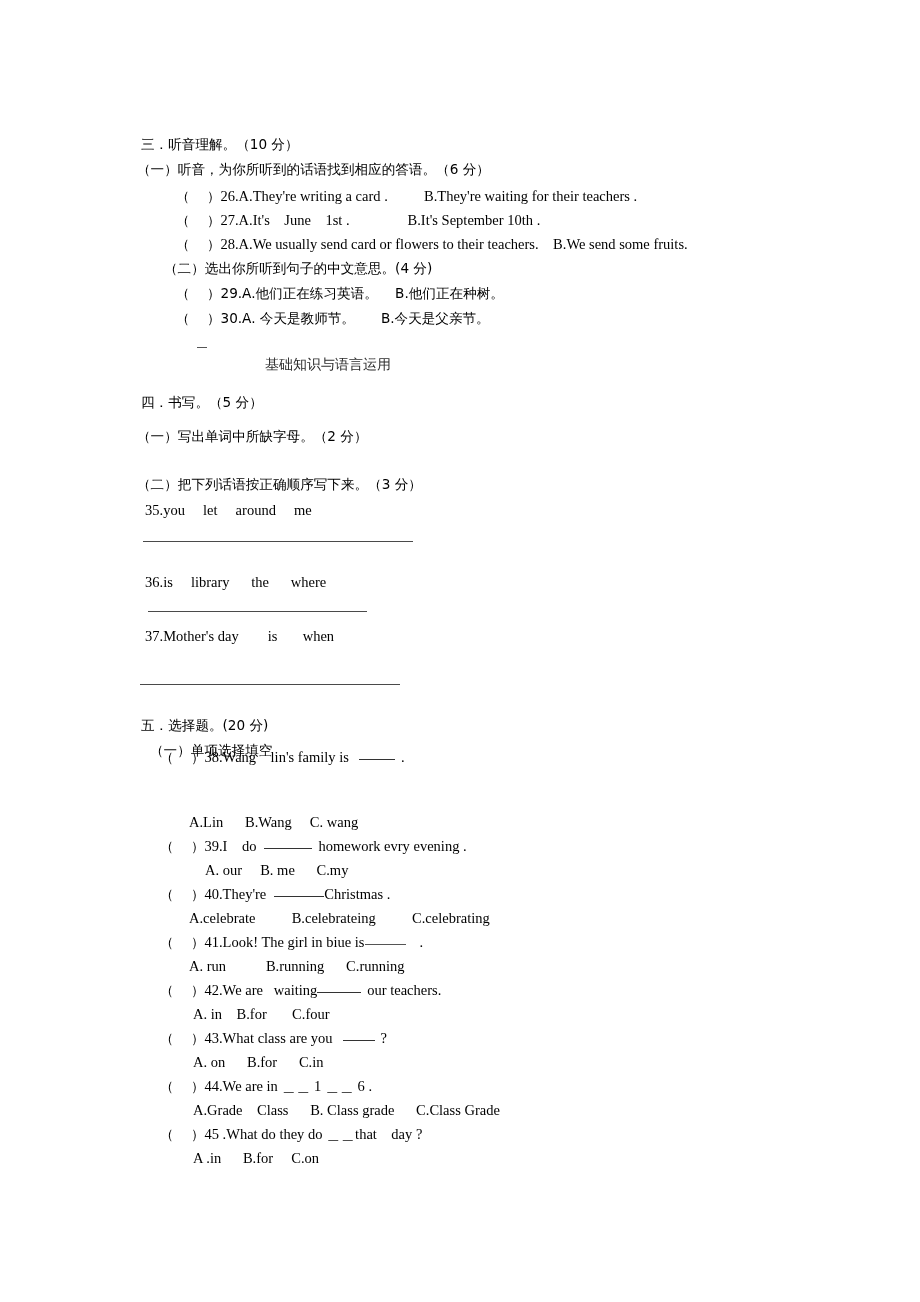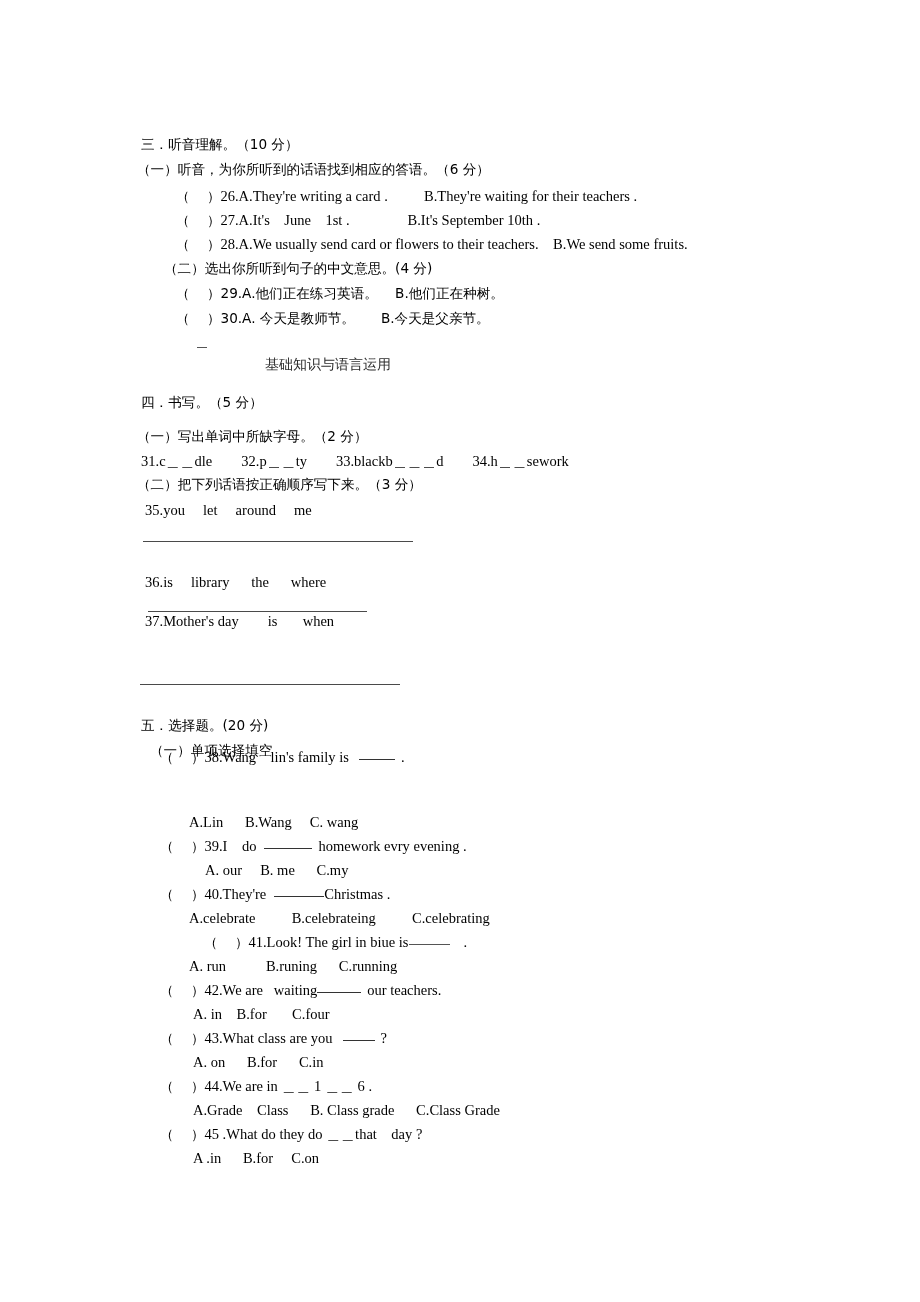--- a/index.html
+++ b/index.html
@@ -77,48 +77,47 @@
   <div class="ln" style="left:176px; top:311px;"><span class="cn">（    ）</span><span class="cn">30.A. 今天是教师节。      B.今天是父亲节。</span></div>
 
   <div class="dash" style="left:197px; top:347px; width:10px;"></div>
 
   <div class="center-head cnserif" style="left:265px; top:356px;">基础知识与语言运用</div>
 
   <div class="ln cn" style="left:141px; top:396px;">四．书写。（5 分）</div>
 
   <div class="ln cn" style="left:137px; top:430px;">（一）写出单词中所缺字母。（2 分）</div>
 
-  <div class="ln" style="left:141px; top:454px;">31.c＿＿dle        32.p＿＿ty        33.blackb＿＿＿d        34.h＿＿sework</div>
 
   <div class="ln cn" style="left:137px; top:478px;">（二）把下列话语按正确顺序写下来。（3 分）</div>
 
   <div class="ln" style="left:145px; top:503px;"><span>35.</span><span>you     let     around     me</span></div>
   <div class="rule" style="left:143px; top:541px; width:270px;"></div>
 
   <div class="ln" style="left:145px; top:575px;"><span>36.</span><span>is     library      the      where</span></div>
   <div class="rule" style="left:148px; top:611px; width:219px;"></div>
 
-  <div class="ln" style="left:145px; top:614px;"><span>37.</span><span>Mother's day        is       when</span></div>
+  <div class="ln" style="left:145px; top:629px;"><span>37.</span><span>Mother's day        is       when</span></div>
   <div class="rule" style="left:140px; top:684px; width:260px;"></div>
 
   <div class="ln cn" style="left:141px; top:719px;">五．选择题。(20 分)</div>
 
   <div class="ln cn" style="left:150px; top:744px;">（一）单项选择填空</div>
 
   <div class="ln" style="left:160px; top:750px;"><span class="cn">（    ）</span><span>38.Wang    lin's family is</span><span style="display:inline-block;width:36px;border-bottom:1px solid #333;margin:0 6px 0 10px;vertical-align:2px;"></span><span>.</span></div>
   <div class="ln" style="left:189px; top:815px;">A.Lin      B.Wang     C. wang</div>
 
   <div class="ln" style="left:160px; top:839px;text-align:center;"><span class="cn">（    ）</span><span>39.I    do</span><span style="display:inline-block;width:48px;border-bottom:1px solid #333;margin:0 6px 0 8px;vertical-align:2px;"></span><span>homework evry evening .</span></div>
   <div class="ln" style="left:189px; top:863px;margin-left:16px;">A. our     B. me      C.my</div>
 
   <div class="ln" style="left:160px; top:887px;"><span class="cn">（    ）</span><span>40.They're</span><span style="display:inline-block;width:50px;border-bottom:1px solid #333;margin:0 0 0 8px;vertical-align:2px;"></span><span>Christmas .</span></div>
   <div class="ln" style="left:189px; top:911px;">A.celebrate          B.celebrateing          C.celebrating</div>
 
-  <div class="ln" style="left:160px; top:935px;margin-left:44px;"><span class="cn">（    ）</span><span>41.Look! The girl in biue is</span><span style="display:inline-block;width:41px;border-bottom:1px solid #555;margin:0 14px 0 0;vertical-align:2px;"></span><span>.</span></div>
-  <div class="ln" style="left:189px; top:959px;">A. run           B.runing      C.running</div>
+  <div class="ln" style="left:160px; top:935px;"><span class="cn">（    ）</span><span>41.Look! The girl in biue is</span><span style="display:inline-block;width:41px;border-bottom:1px solid #555;margin:0 14px 0 0;vertical-align:2px;"></span><span>.</span></div>
+  <div class="ln" style="left:189px; top:959px;">A. run           B.running      C.running</div>
 
   <div class="ln" style="left:160px; top:983px;"><span class="cn">（    ）</span><span>42.We are   waiting</span><span style="display:inline-block;width:44px;border-bottom:1px solid #333;margin:0 6px 0 0;vertical-align:2px;"></span><span>our teachers.</span></div>
   <div class="ln" style="left:193px; top:1007px;">A. in    B.for       C.four</div>
 
   <div class="ln" style="left:160px; top:1031px;"><span class="cn">（    ）</span><span>43.What class are you</span><span style="display:inline-block;width:32px;border-bottom:1px solid #333;margin:0 6px 0 10px;vertical-align:2px;"></span><span>?</span></div>
   <div class="ln" style="left:193px; top:1055px;">A. on      B.for      C.in</div>
 
   <div class="ln" style="left:160px; top:1079px;"><span class="cn">（    ）</span><span>44.We are in ＿＿ 1 ＿＿ 6 .</span></div>
   <div class="ln" style="left:193px; top:1103px;">A.Grade    Class      B. Class grade      C.Class Grade</div>
 

